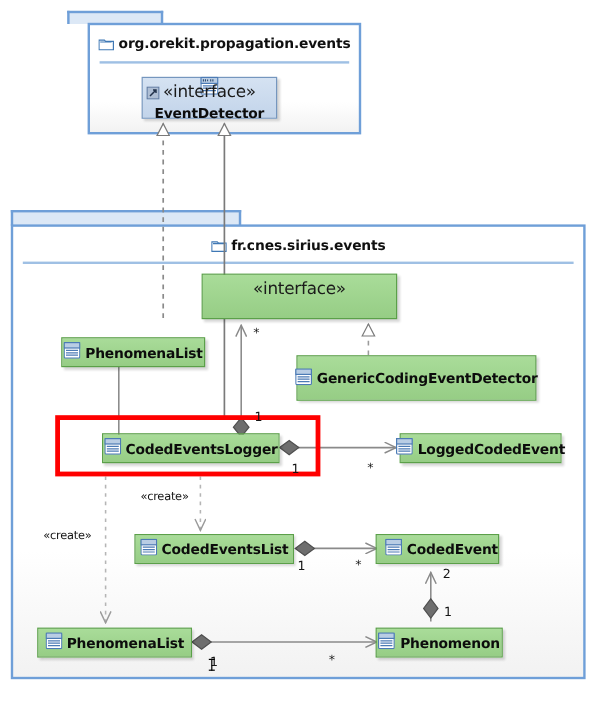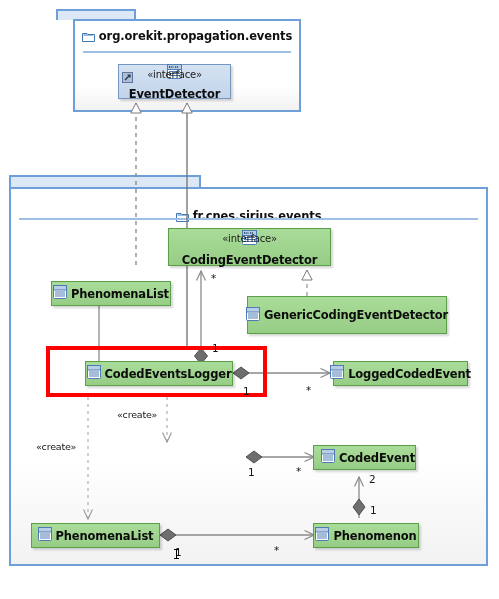--- a/index.html
+++ b/index.html
@@ -88,21 +88,21 @@
     font-weight: bold;
     color: #0c0c0c;
     letter-spacing: -0.15px;
   }
   .stereo {
     position: absolute;
     left: 0;
     right: 0;
     top: 4px;
     text-align: center;
-    font-size: 10px;
+    font-size: 14px;
     color: #1a1a1a;
     letter-spacing: -0.2px;
   }
   .node.iface .node-inner {
     margin-top: 2px;
     flex-direction: column;
   }
   .corner-icon {
     position: absolute;
     left: 3px;
@@ -180,21 +180,21 @@
           <path d="M2.5 2 L2.5 4 M4.2 2 L4.2 4 M6 2.2 L6 3.8 M8.6 2 L8.6 4 M10.4 2 L10.4 4" stroke="#2c4a70" stroke-width="0.9"></path>
           <path d="M2 7.5 L13 7.5 M2 9.5 L13 9.5 M2 11.5 L13 11.5" stroke="#4c7bb5" stroke-width="1"></path>
         </svg>
       </span>
       <span class="node-name">EventDetector</span>
     </span>
   </div>
 
   <div class="pkg-tab" style="left:9px; top:175px; width:192px; height:13px;"></div>
   <div class="pkg" style="left:9px; top:187px; width:479px; height:379px;">
-    <div class="pkg-title" style="top:8px;margin-top:12px;">
+    <div class="pkg-title" style="top:8px;">
       <span class="folder-icon">
         <svg width="13" height="11" viewBox="0 0 13 11">
           <path d="M0.5 2.5 L0.5 10.5 L12.5 10.5 L12.5 3.5 L6 3.5 L5 2.5 Z" fill="#ffffff" stroke="#3f78b5" stroke-width="1"></path>
           <path d="M1.5 4 L11 4" stroke="#3f78b5" stroke-width="1"></path>
         </svg>
       </span><span>fr.cnes.sirius.events</span>
     </div>
     <div class="pkg-rule" style="left:8px; top:29px; width:459px;"></div>
   </div>
 
@@ -248,31 +248,20 @@
     <path d="M359 518 L359 477" stroke="#8a8a8a" stroke-width="1.3" fill="none" marker-end="url(#open-arrow)"></path>
     <path d="M359 499 L365 507 L359 515 L353 507 Z" fill="#6e6e6e" stroke="#4f4f4f" stroke-width="1"></path>
 
      Phenomenon --&gt;
     <path d="M172 535 L314 535" stroke="#8a8a8a" stroke-width="1.3" fill="none" marker-end="url(#open-arrow)"></path>
     <path d="M160 535 L168 529 L176 535 L168 541 Z" fill="#6e6e6e" stroke="#4f4f4f" stroke-width="1"></path>
   </svg>
 
   <div class="node green iface" style="left:168px; top:228px; width:163px; height:38px;">
     <span class="stereo">«interface»</span>
-    <span class="node-inner">
-      <span>
-        <svg width="15" height="15" viewBox="0 0 15 15">
-          <rect x="0.5" y="0.5" width="14" height="14" rx="1" fill="#ffffff" stroke="#4c7bb5"></rect>
-          <rect x="0.5" y="0.5" width="14" height="5" fill="#b9cde4" stroke="#4c7bb5"></rect>
-          <path d="M2.5 2 L2.5 4 M4.2 2 L4.2 4 M6 2.2 L6 3.8 M8.6 2 L8.6 4 M10.4 2 L10.4 4" stroke="#2c4a70" stroke-width="0.9"></path>
-          <path d="M2 7.5 L13 7.5 M2 9.5 L13 9.5 M2 11.5 L13 11.5" stroke="#4c7bb5" stroke-width="1"></path>
-        </svg>
-      </span>
-      <span class="node-name">CodingEventDetector</span>
-    </span>
   </div>
 
   <div class="node green" style="left:51px; top:281px; width:120px; height:25px;">
     <span class="node-inner">
       <span>
         <svg width="14" height="14" viewBox="0 0 14 14">
           <rect x="0.5" y="0.5" width="13" height="13" rx="1" fill="#ffffff" stroke="#4c7bb5"></rect>
           <rect x="0.5" y="0.5" width="13" height="4.5" fill="#b9cde4" stroke="#4c7bb5"></rect>
           <path d="M2 7 L12 7 M2 9 L12 9 M2 11 L12 11" stroke="#4c7bb5" stroke-width="1"></path>
         </svg>
@@ -315,20 +304,32 @@
         <svg width="14" height="14" viewBox="0 0 14 14">
           <rect x="0.5" y="0.5" width="13" height="13" rx="1" fill="#ffffff" stroke="#4c7bb5"></rect>
           <rect x="0.5" y="0.5" width="13" height="4.5" fill="#b9cde4" stroke="#4c7bb5"></rect>
           <path d="M2 7 L12 7 M2 9 L12 9 M2 11 L12 11" stroke="#4c7bb5" stroke-width="1"></path>
         </svg>
       </span>
       <span class="node-name">CodedEventsLogger</span>
     </span>
   </div>
 
+  <div class="node green" style="left:112px; top:445px; width:133px; height:25px;">
+    <span class="node-inner">
+      <span>
+        <svg width="14" height="14" viewBox="0 0 14 14">
+          <rect x="0.5" y="0.5" width="13" height="13" rx="1" fill="#ffffff" stroke="#4c7bb5"></rect>
+          <rect x="0.5" y="0.5" width="13" height="4.5" fill="#b9cde4" stroke="#4c7bb5"></rect>
+          <path d="M2 7 L12 7 M2 9 L12 9 M2 11 L12 11" stroke="#4c7bb5" stroke-width="1"></path>
+        </svg>
+      </span>
+      <span class="node-name">CodedEventsList</span>
+    </span>
+  </div>
 
   <div class="node green" style="left:313px; top:445px; width:103px; height:25px;justify-content:flex-end;">
     <span class="node-inner">
       <span>
         <svg width="14" height="14" viewBox="0 0 14 14">
           <rect x="0.5" y="0.5" width="13" height="13" rx="1" fill="#ffffff" stroke="#4c7bb5"></rect>
           <rect x="0.5" y="0.5" width="13" height="4.5" fill="#b9cde4" stroke="#4c7bb5"></rect>
           <path d="M2 7 L12 7 M2 9 L12 9 M2 11 L12 11" stroke="#4c7bb5" stroke-width="1"></path>
         </svg>
       </span>

